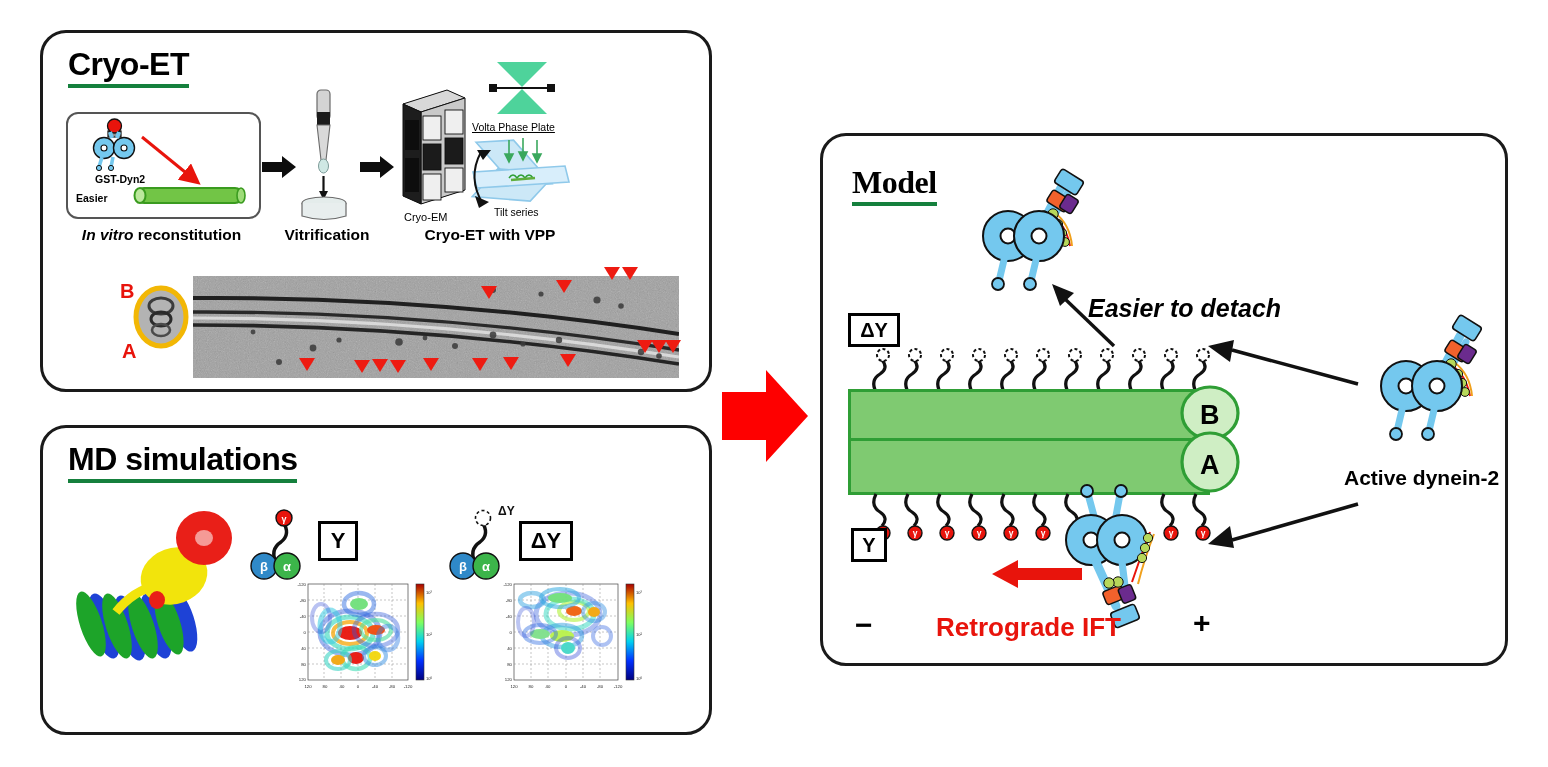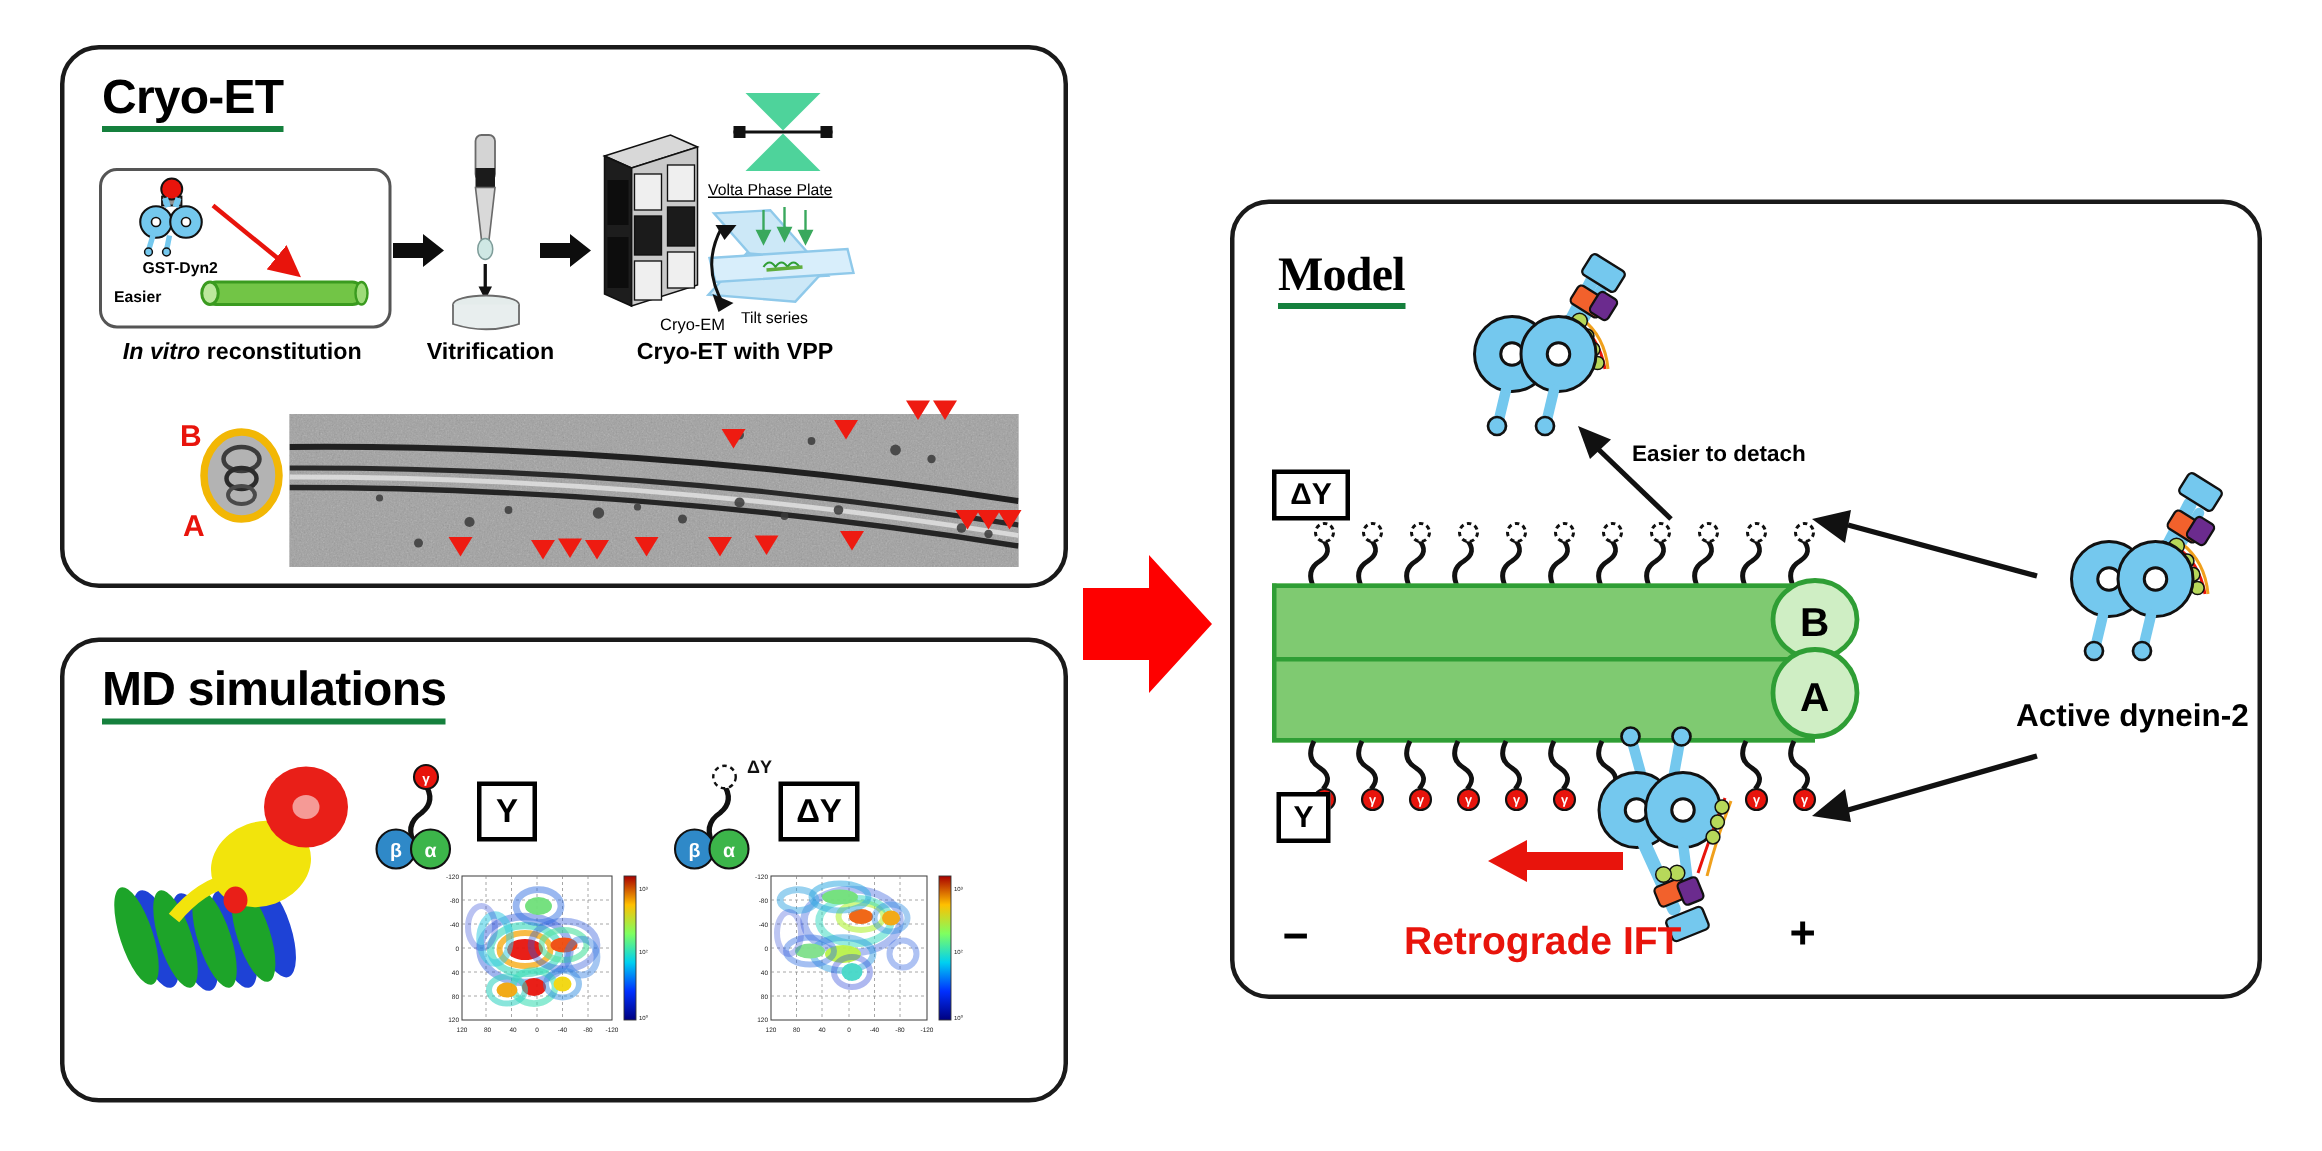--- a/index.html
+++ b/index.html
@@ -112,21 +112,21 @@
   <rect x="28" y="30" width="18" height="24" fill="#efefef" stroke="#111" stroke-width=".9"></rect>
   <rect x="50" y="24" width="18" height="24" fill="#efefef" stroke="#111" stroke-width=".9"></rect>
   <rect x="28" y="58" width="18" height="26" fill="#1b1b1b" stroke="#111" stroke-width=".9"></rect>
   <rect x="50" y="52" width="18" height="26" fill="#1b1b1b" stroke="#111" stroke-width=".9"></rect>
   <rect x="28" y="88" width="18" height="26" fill="#efefef" stroke="#111" stroke-width=".9"></rect>
   <rect x="50" y="82" width="18" height="24" fill="#efefef" stroke="#111" stroke-width=".9"></rect>
   <rect x="10" y="34" width="14" height="30" fill="#0d0d0d"></rect>
   <rect x="10" y="72" width="14" height="34" fill="#0d0d0d"></rect>
 </svg>
 
-<div class="tiny-label" style="left:404px;top:211px;font-size:11px;margin-left:36px;">Cryo-EM</div>
+<div class="tiny-label" style="left:404px;top:211px;font-size:11px;">Cryo-EM</div>
 
 <svg style="position:absolute;left:487px;top:62px;width:70px;height:58px;">
   <polygon points="10,0 60,0 35,25" fill="#4ed39b"></polygon>
   <polygon points="35,27 60,52 10,52" fill="#4ed39b"></polygon>
   <line x1="2" y1="26" x2="68" y2="26" stroke="#111" stroke-width="2"></line>
   <rect x="2" y="22" width="8" height="8" fill="#111"></rect>
   <rect x="60" y="22" width="8" height="8" fill="#111"></rect>
 </svg>
 <div class="tiny-label" style="left:472px;top:121px;font-size:10.5px;text-decoration:underline;">Volta Phase Plate</div>
 
@@ -426,21 +426,21 @@
     <circle cx="20" cy="106" r="6" fill="#74c8ee" stroke="#111" stroke-width="1.8"></circle>
     <line x1="58" y1="82" x2="53" y2="103" stroke="#74c8ee" stroke-width="7" stroke-linecap="round"></line>
     <circle cx="52" cy="106" r="6" fill="#74c8ee" stroke="#111" stroke-width="1.8"></circle>
   </g>
 </svg>
 
 <svg style="position:absolute;left:1052px;top:284px;width:68px;height:66px;">
   <line x1="62" y1="62" x2="12" y2="14" stroke="#111" stroke-width="3.4"></line>
   <polygon points="0,0 22,9 8,22" fill="#111"></polygon>
 </svg>
-<div style="position:absolute;left:1088px;top:294px;font-weight:bold;font-size:15px;white-space:nowrap;">Easier to detach</div>
+<div style="position:absolute;left:1088px;top:294px;font-weight:bold;font-size:25px;white-space:nowrap;font-style:italic;">Easier to detach</div>
 
 <div class="boxlabel" style="left:848px;top:313px;width:52px;height:34px;font-size:20px;">ΔY</div>
 
 <svg style="position:absolute;left:868px;top:348px;width:340px;height:46px;">
   <g stroke="#111" stroke-width="3.2" fill="none">
     <path d="M8 44 q-6 -12 4 -18 q9 -6 2 -14"></path>
       <path d="M40 44 q-6 -12 4 -18 q9 -6 2 -14"></path>
     <path d="M72 44 q-6 -12 4 -18 q9 -6 2 -14"></path>
       <path d="M104 44 q-6 -12 4 -18 q9 -6 2 -14"></path>
     <path d="M136 44 q-6 -12 4 -18 q9 -6 2 -14"></path>

